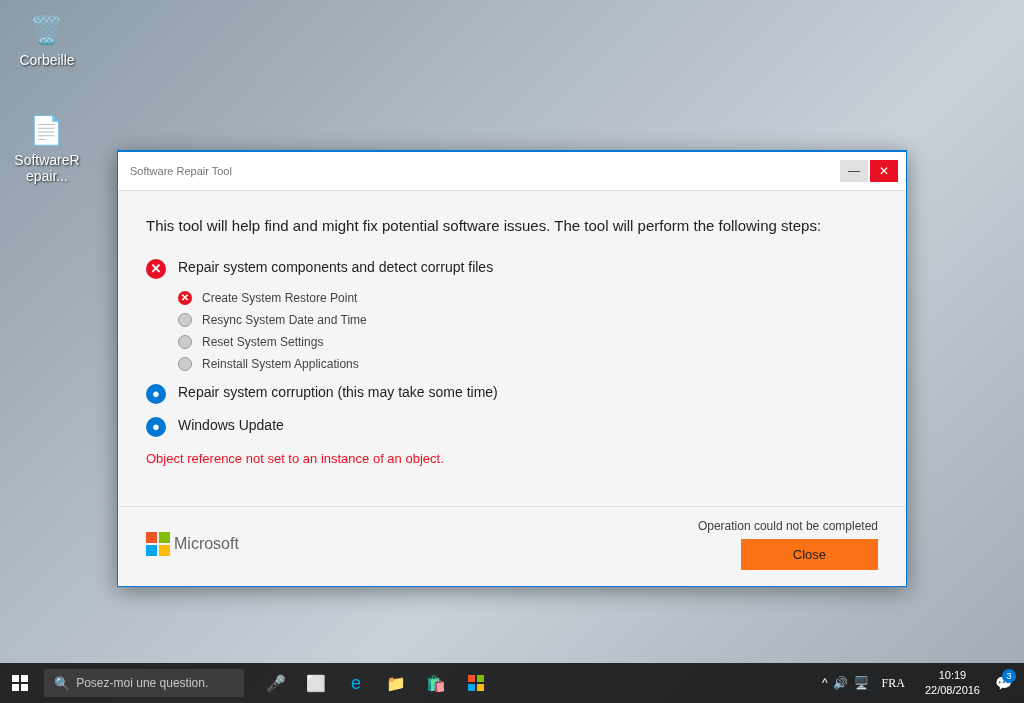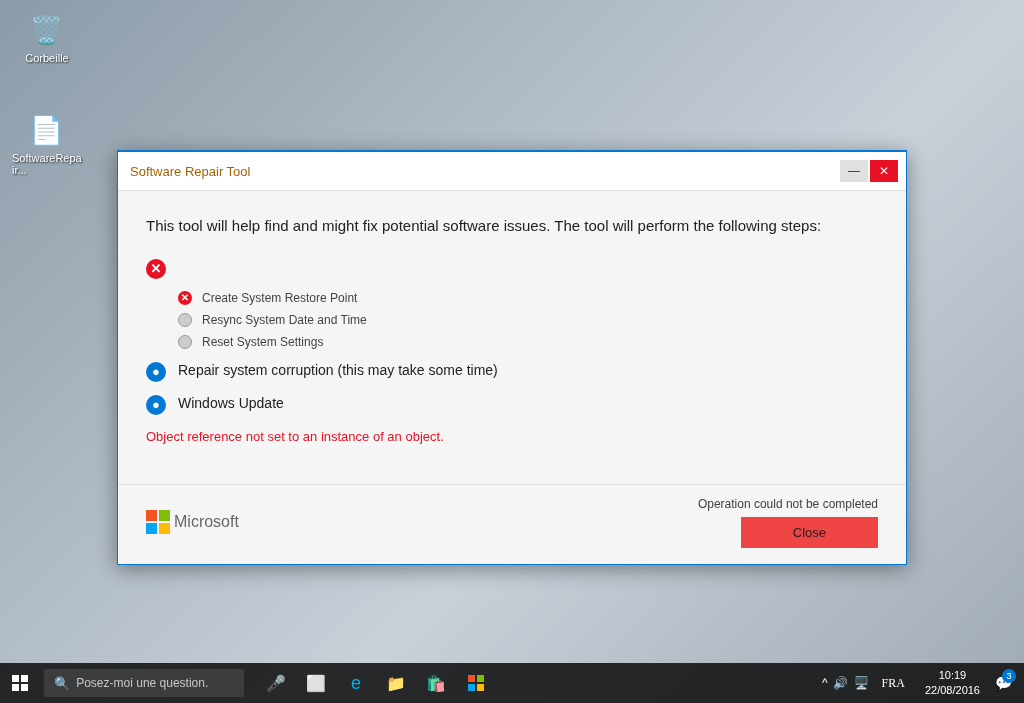--- a/index.html
+++ b/index.html
@@ -34,23 +34,23 @@
     .desktop-icon .icon-img {
       width: 40px;
       height: 40px;
       display: flex;
       align-items: center;
       justify-content: center;
       font-size: 28px;
     }
 
     .desktop-icon .icon-label {
-      font-size: 11px;
-      color: white;
-      text-align: left;
+      font-size: 14px;
+      color: white;
+      text-align: center;
       text-shadow: 1px 1px 2px rgba(0,0,0,0.8);
       margin-top: 2px;
       word-break: break-word;
     }
 
     
     .recycle-bin {
       top: 10px;
       left: 12px;
     }
@@ -82,22 +82,22 @@
     .modal-titlebar {
       background: white;
       display: flex;
       align-items: center;
       justify-content: space-between;
       padding: 8px 8px 8px 12px;
       border-bottom: 1px solid #e0e0e0;
     }
 
     .modal-title {
-      color: #a16207;
-      font-size: 13px;
+      color: #737373;
+      font-size: 11px;
       font-weight: normal;
     }
 
     .modal-controls {
       display: flex;
       gap: 2px;
     }
 
     .modal-btn {
       width: 28px;
@@ -262,21 +262,21 @@
       align-items: flex-end;
       gap: 6px;
     }
 
     .footer-status {
       font-size: 12px;
       color: #404040;
     }
 
     .close-button {
-      background: #ef4444;
+      background: #f97316;
       color: #222;
       border: none;
       padding: 8px 52px;
       font-size: 13px;
       cursor: pointer;
       min-width: 120px;
     }
 
     
     .taskbar {
@@ -444,39 +444,44 @@
           <button class="modal-btn modal-btn-close">✕</button>
         </div>
       </div>
 
       <div class="modal-content">
 
         <p class="intro-text">This tool will help find and might fix potential software issues. The tool will perform the following steps:</p>
 
         <div class="step-item">
           <div class="step-icon step-icon-error">✕</div>
+          <span class="step-text">Repair system components and detect corrupt files</span>
         </div>
 
         <div class="sub-steps">
 
           <div class="sub-step-item">
             <div class="sub-step-icon sub-step-icon-error">✕</div>
             <span class="sub-step-text">Create System Restore Point</span>
           </div>
 
           <div class="sub-step-item">
             <div class="sub-step-icon sub-step-icon-empty"></div>
             <span class="sub-step-text">Resync System Date and Time</span>
           </div>
 
           <div class="sub-step-item">
             <div class="sub-step-icon sub-step-icon-empty"></div>
             <span class="sub-step-text">Reset System Settings</span>
           </div>
 
+          <div class="sub-step-item">
+            <div class="sub-step-icon sub-step-icon-empty"></div>
+            <span class="sub-step-text">Reinstall System Applications</span>
+          </div>
         </div>
 
         <div class="step-item">
           <div class="step-icon step-icon-blue">●</div>
           <span class="step-text">Repair system corruption (this may take some time)</span>
         </div>
 
         <div class="step-item">
           <div class="step-icon step-icon-blue">●</div>
           <span class="step-text">Windows Update</span>

